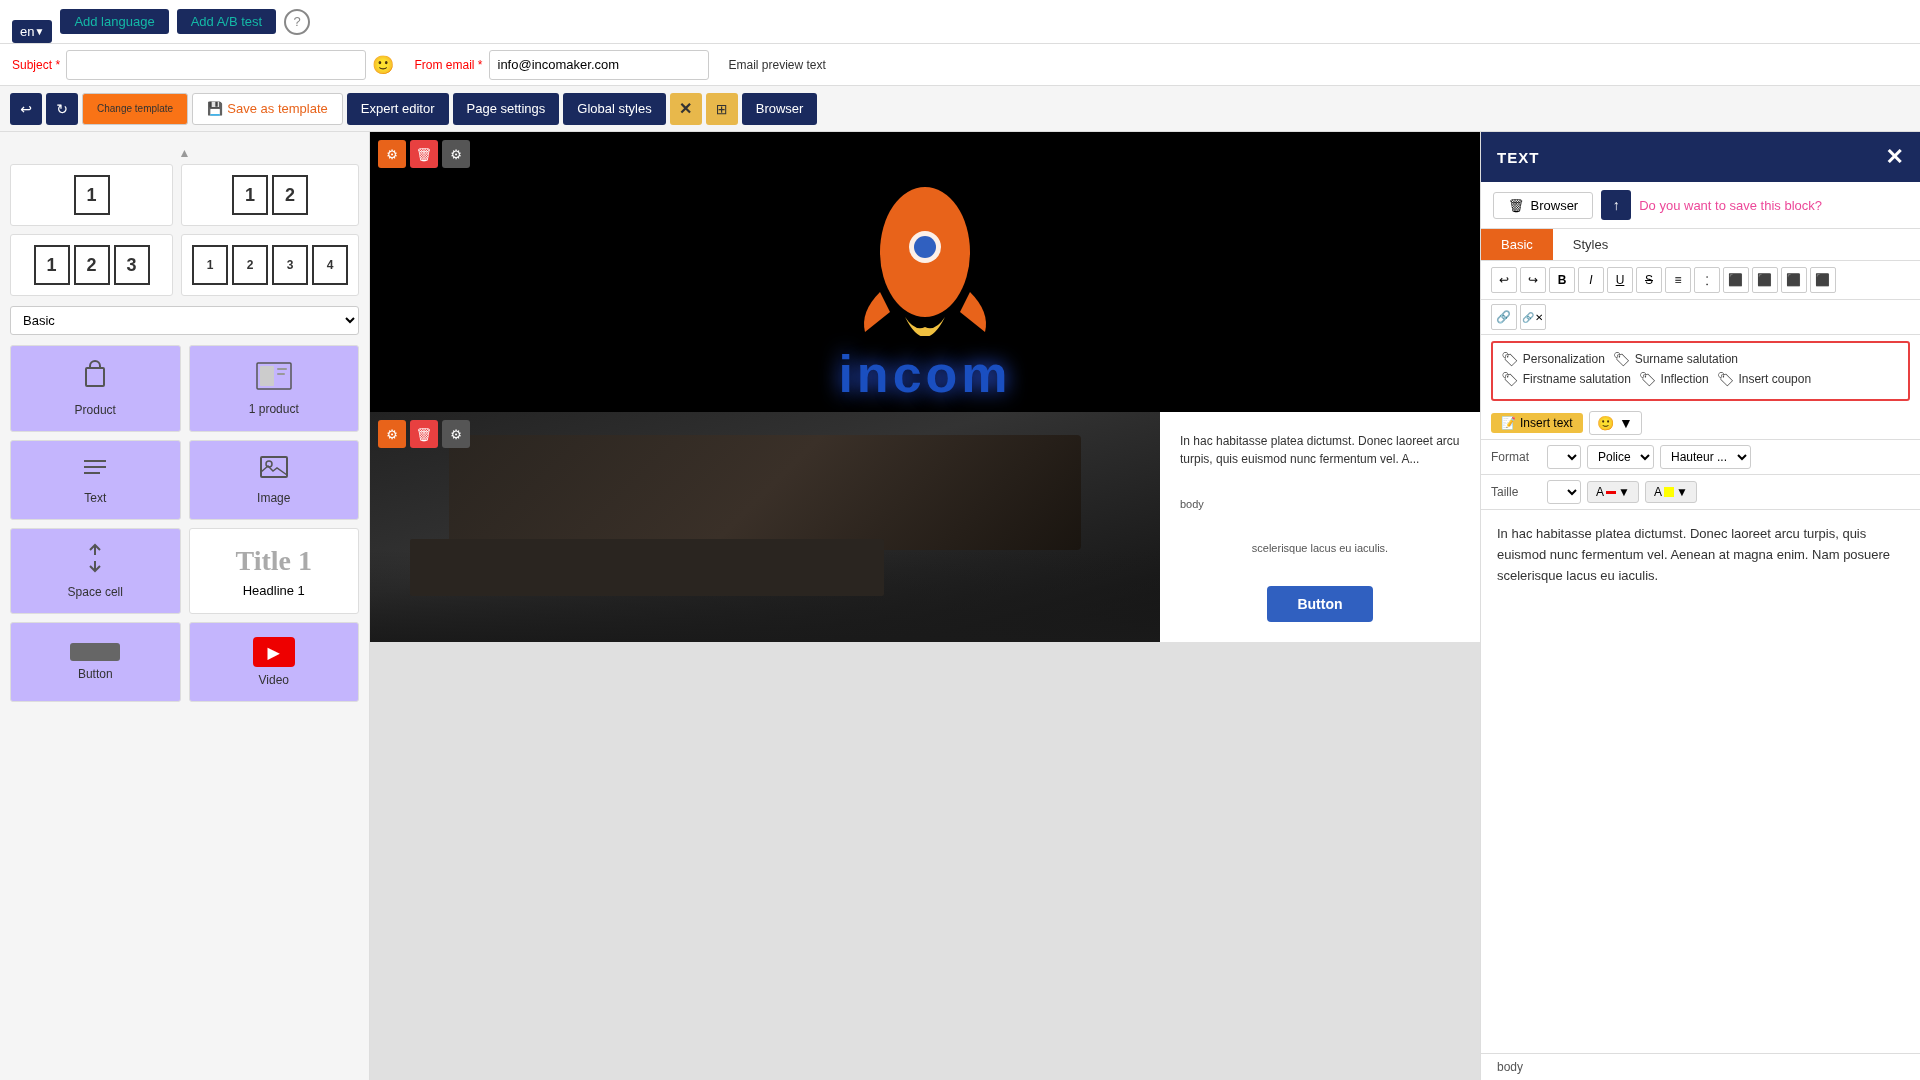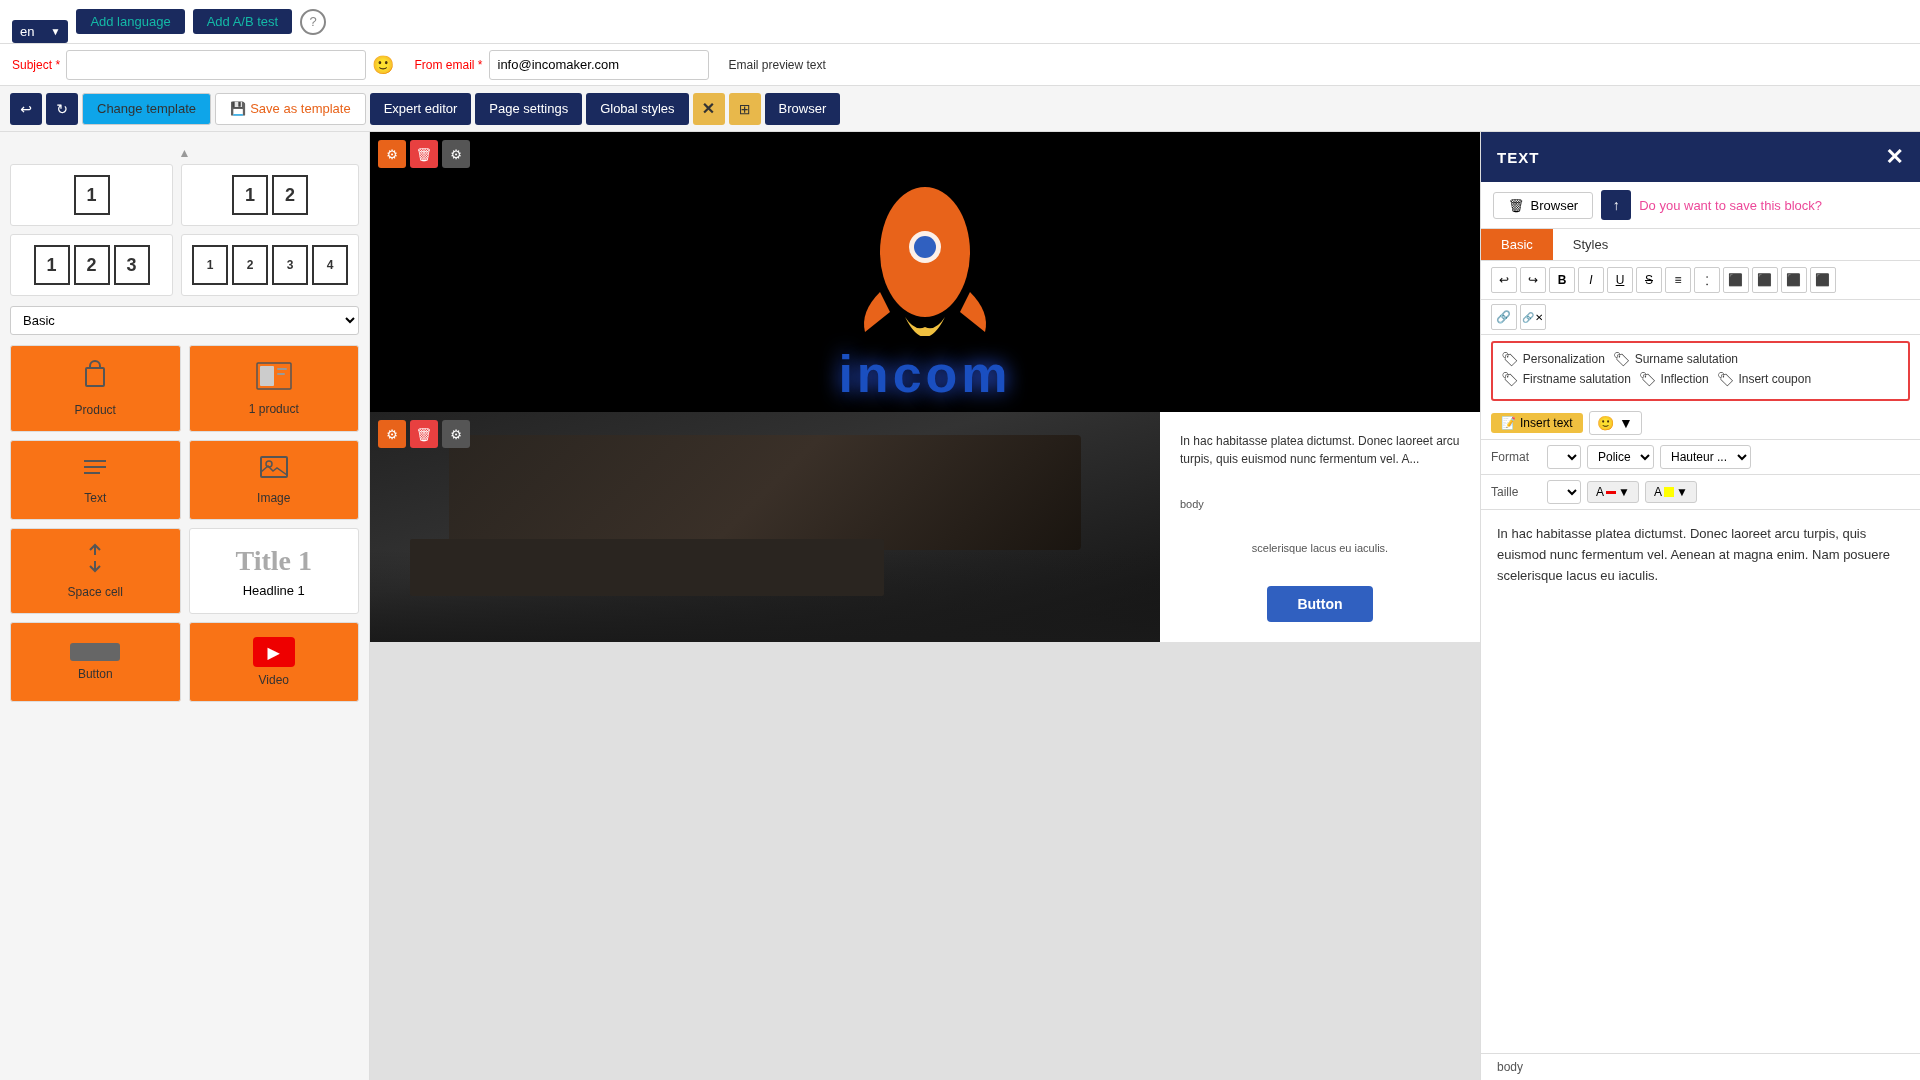--- a/index.html
+++ b/index.html
@@ -6,21 +6,21 @@
     body { font-family: Arial, sans-serif; font-size: 13px; background: #f0f0f0; width: 1920px; height: 1080px; overflow: hidden; }
 
     
     .top-bar {
       display: flex; align-items: center; gap: 8px;
       padding: 8px 12px; background: #fff; border-bottom: 1px solid #ddd;
       height: 44px;
     }
     .lang-btn {
       display: flex; align-items: center; background: #1a2a5e; color: #fff;
-      border: none; border-radius: 3px; padding: 4px 8px; cursor: pointer; font-size: 13px; gap: 16px; margin-top: 20px;
+      border: none; border-radius: 3px; padding: 4px 8px; cursor: pointer; font-size: 13px; gap: 0; margin-top: 20px;
     }
     .lang-btn .arrow { font-size: 10px; }
     .btn-dark {
       background: #1a2a5e; color: #14b8a6; border: none; border-radius: 3px;
       padding: 5px 14px; cursor: pointer; font-size: 13px;
     }
     .btn-help {
       background: none; border: 2px solid #888; border-radius: 50%;
       width: 26px; height: 26px; cursor: pointer; font-size: 13px; color: #888; display: flex; align-items: center; justify-content: center;
     }
@@ -42,22 +42,22 @@
     
     .toolbar {
       display: flex; align-items: center; gap: 4px;
       padding: 6px 10px; background: #f5f5f5; border-bottom: 1px solid #ddd; height: 46px;
     }
     .toolbar-btn-icon {
       background: #1a2a5e; color: #fff; border: none; border-radius: 3px;
       width: 32px; height: 32px; cursor: pointer; display: flex; align-items: center; justify-content: center; font-size: 14px;
     }
     .toolbar-btn {
-      background: #0ea5e9; color: #333; border: 1px solid #ccc; border-radius: 3px;
-      padding: 5px 14px; cursor: pointer; font-size: 13px; height: 32px;
+      background: #f97316; color: #333; border: 1px solid #ccc; border-radius: 3px;
+      padding: 5px 14px; cursor: pointer; font-size: 10px; height: 32px;
     }
     .toolbar-btn-orange {
       background: #fff; color: #e8631a; border: 1px solid #ccc; border-radius: 3px;
       padding: 5px 14px; cursor: pointer; font-size: 13px; height: 32px; display: flex; align-items: center; gap: 4px;
     }
     .toolbar-btn-dark {
       background: #1a2a5e; color: #fff; border: none; border-radius: 3px;
       padding: 5px 14px; cursor: pointer; font-size: 13px; height: 32px;
     }
     .toolbar-btn-x {
@@ -95,21 +95,21 @@
       display: flex; align-items: center; justify-content: center; font-size: 18px; font-weight: bold;
     }
     .select-basic {
       width: 100%; padding: 5px 8px; border: 1px solid #ccc; border-radius: 3px;
       font-size: 13px; margin-bottom: 10px; background: #fff;
     }
     .component-grid {
       display: grid; grid-template-columns: 1fr 1fr; gap: 8px;
     }
     .component-item {
-      background: #f97316; border: 1px solid #ddd; border-radius: 3px;
+      background: #c4b5fd; border: 1px solid #ddd; border-radius: 3px;
       display: flex; flex-direction: column; align-items: center; justify-content: center;
       padding: 14px 8px; cursor: pointer; gap: 6px; min-height: 80px;
     }
     .component-item .icon { font-size: 24px; color: #555; }
     .component-item .label { font-size: 12px; color: #333; }
     .component-item-white {
       background: #fff; border: 1px solid #ddd; border-radius: 3px;
       display: flex; flex-direction: column; align-items: center; justify-content: center;
       padding: 14px 8px; cursor: pointer; gap: 6px; min-height: 80px;
     }

